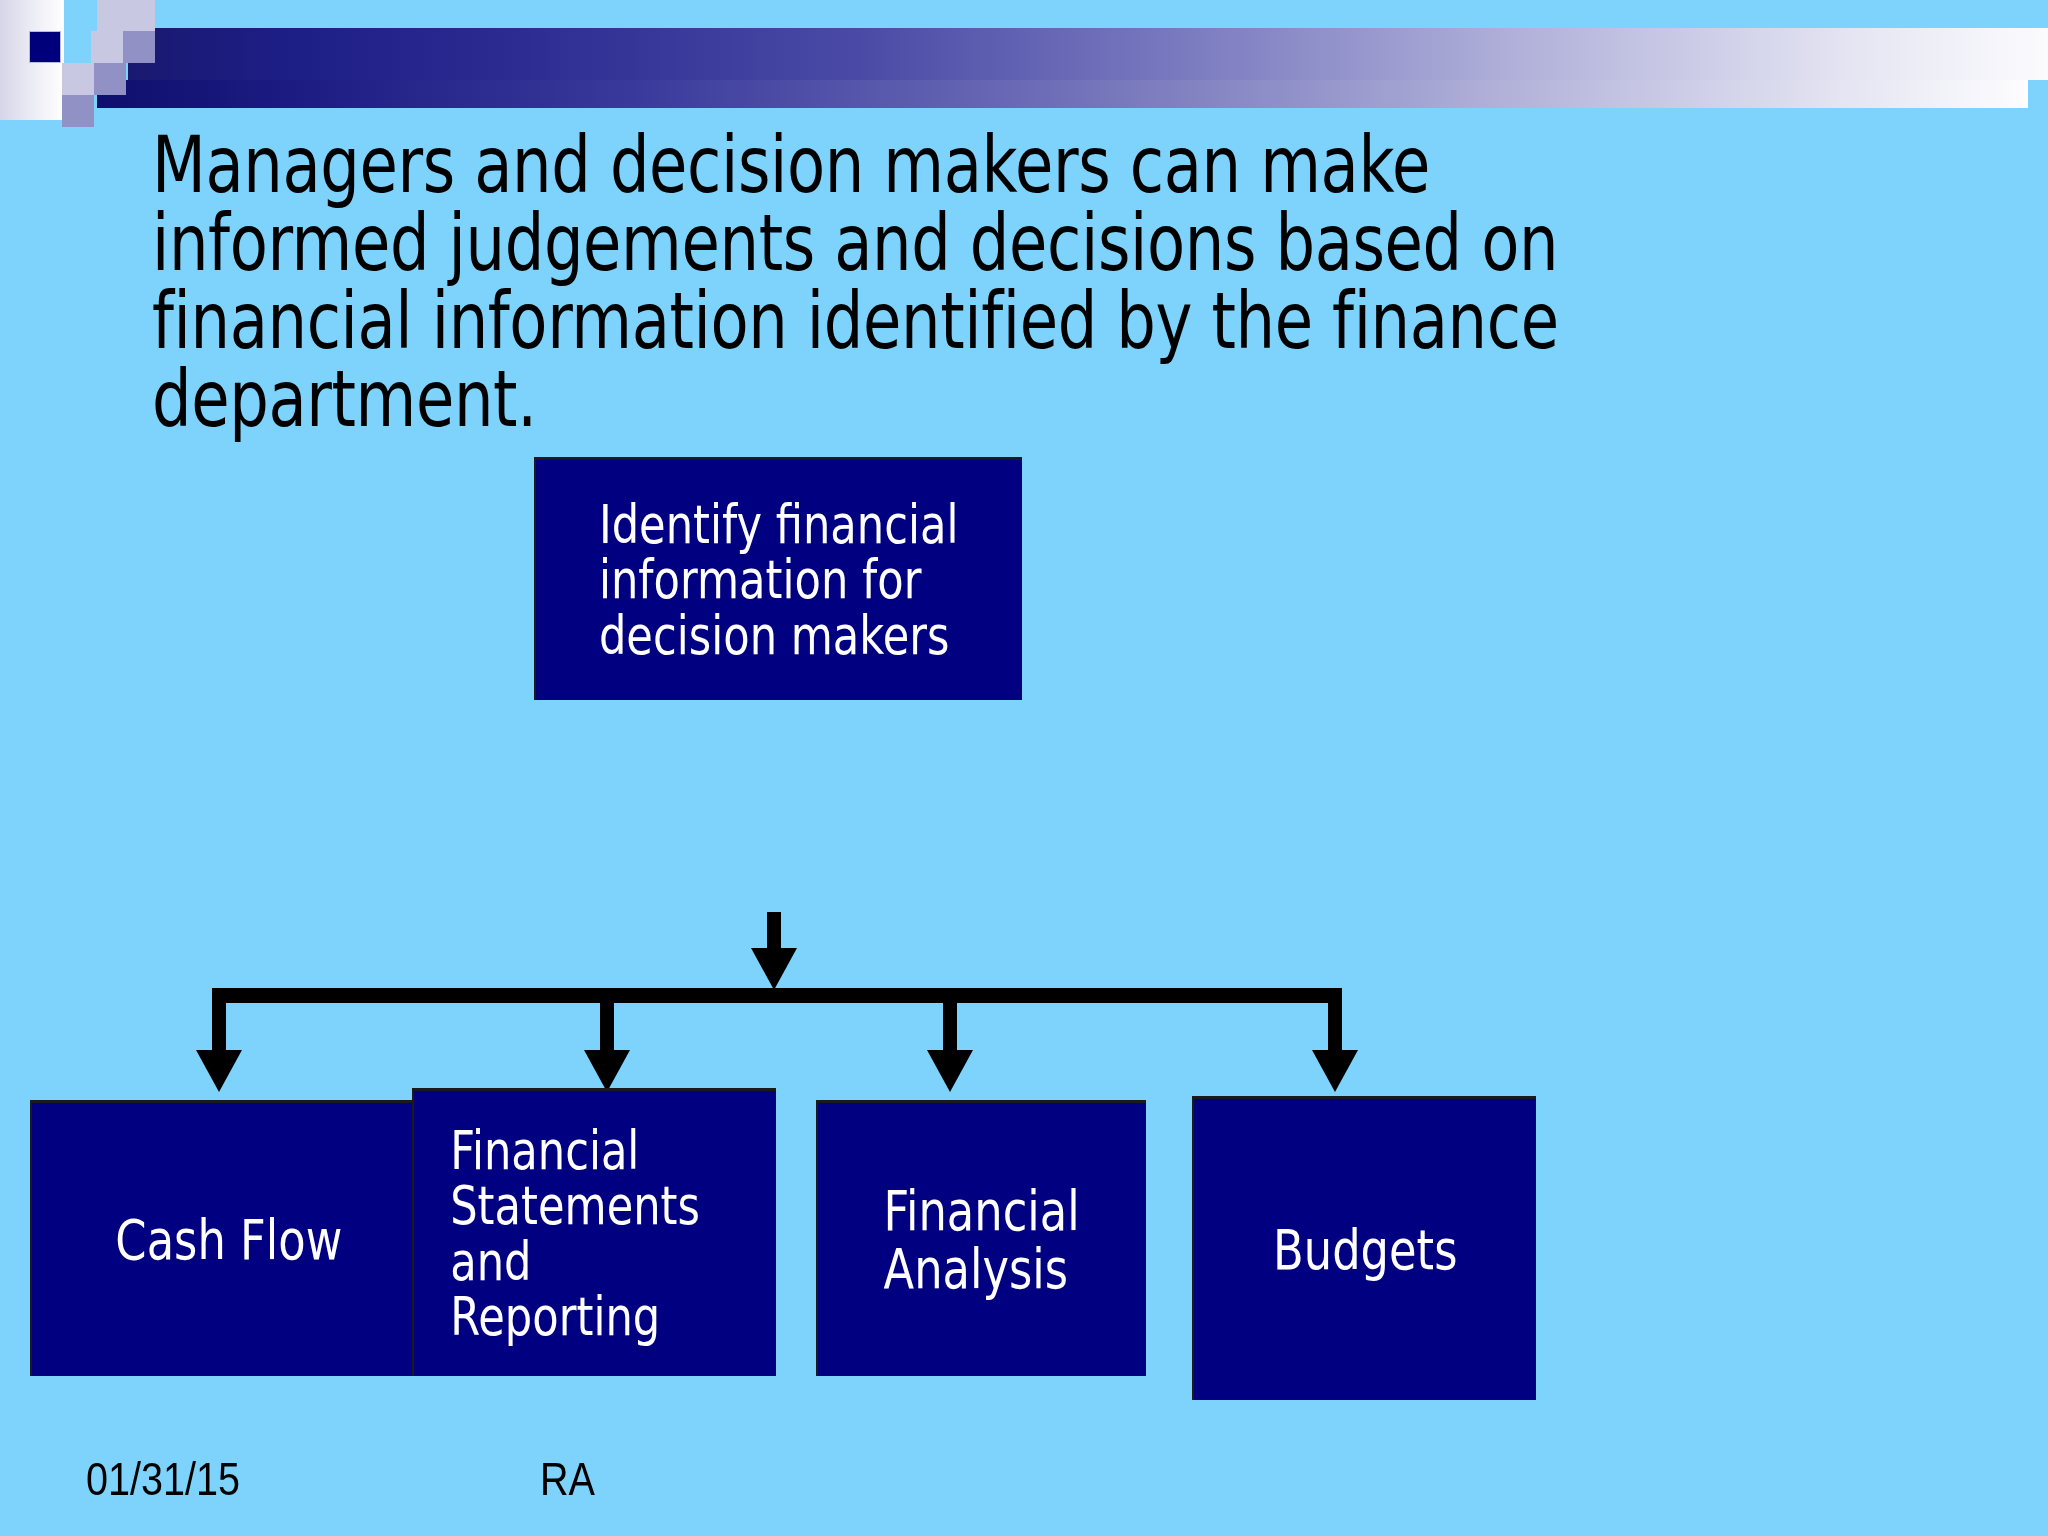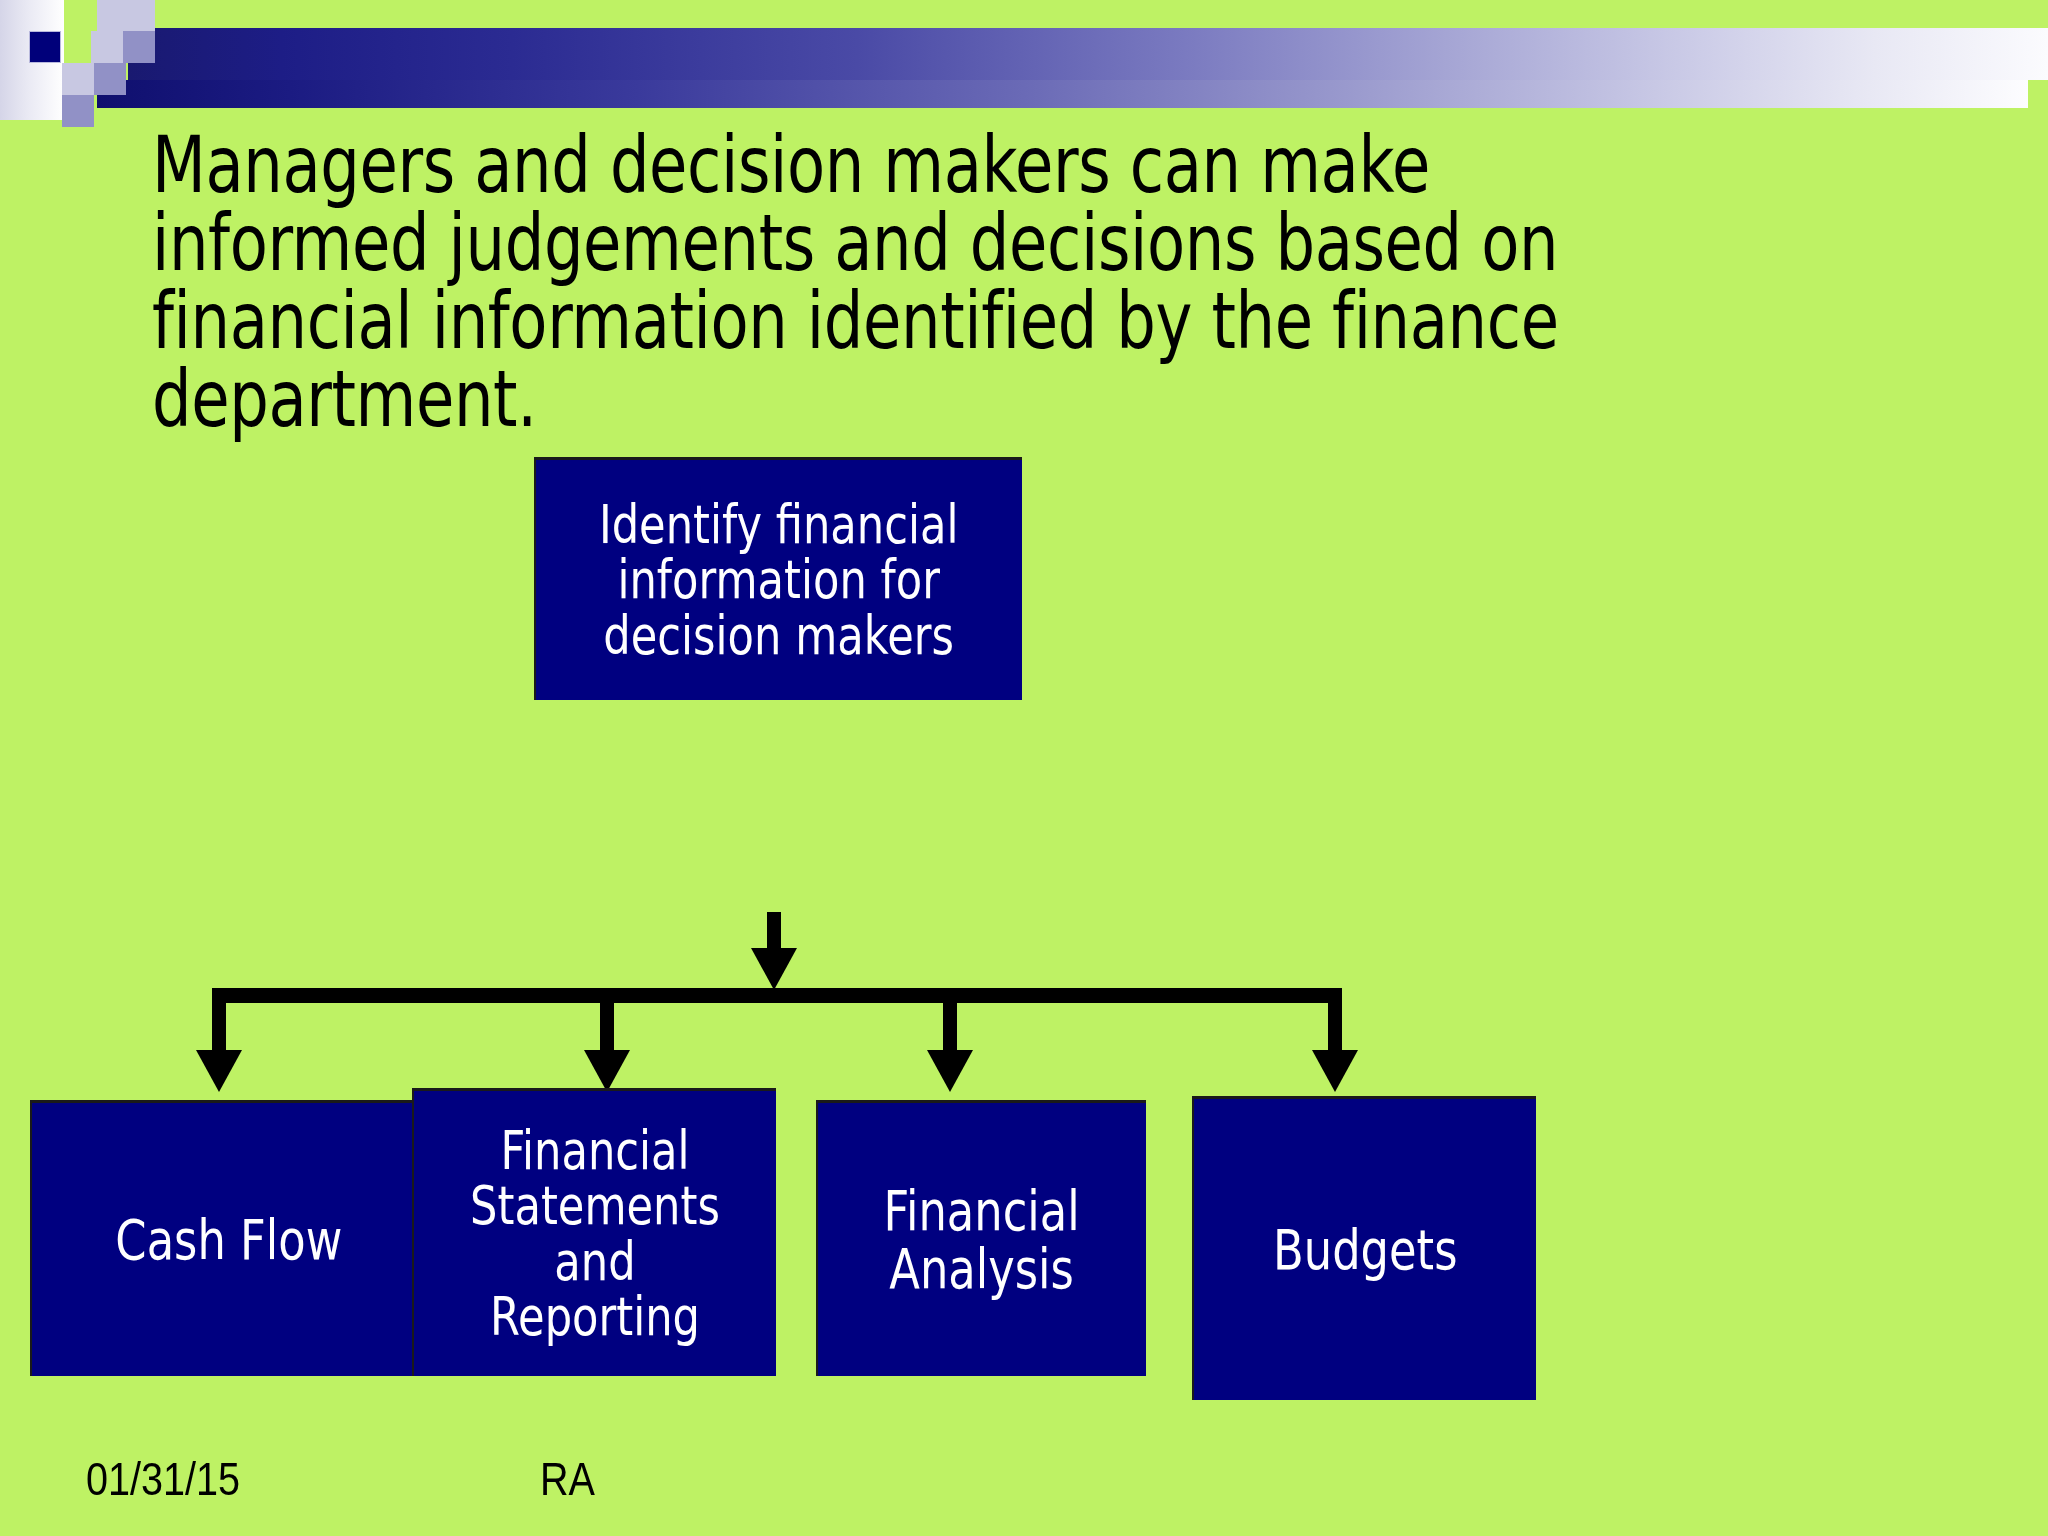--- a/index.html
+++ b/index.html
@@ -7,21 +7,21 @@
     padding: 0;
     background: #ffffff;
   }
   body {
     font-family: "DejaVu Sans", sans-serif;
   }
   #slide {
     position: relative;
     width: 2048px;
     height: 1536px;
-    background: #bef264;
+    background: #7dd3fc;
     overflow: hidden;
   }
 
   
   .hdr-bar {
     position: absolute;
     left: 128px;
     top: 28px;
     width: 1920px;
     height: 52px;
@@ -90,21 +90,21 @@
   .box {
     position: absolute;
     background: #000080;
     border-top: 3px solid #1a1a1a;
     border-left: 2px solid #1a1a1a;
     box-sizing: border-box;
     color: #ffffff;
     display: flex;
     align-items: center;
     justify-content: center;
-    text-align: center;
+    text-align: left;
   }
   .box-inner {
     font-family: "DejaVu Sans", sans-serif;
     line-height: 1.02;
     transform: scaleX(0.80);
     white-space: pre-line;
   }
 
   #box-root {
     left: 534px;

